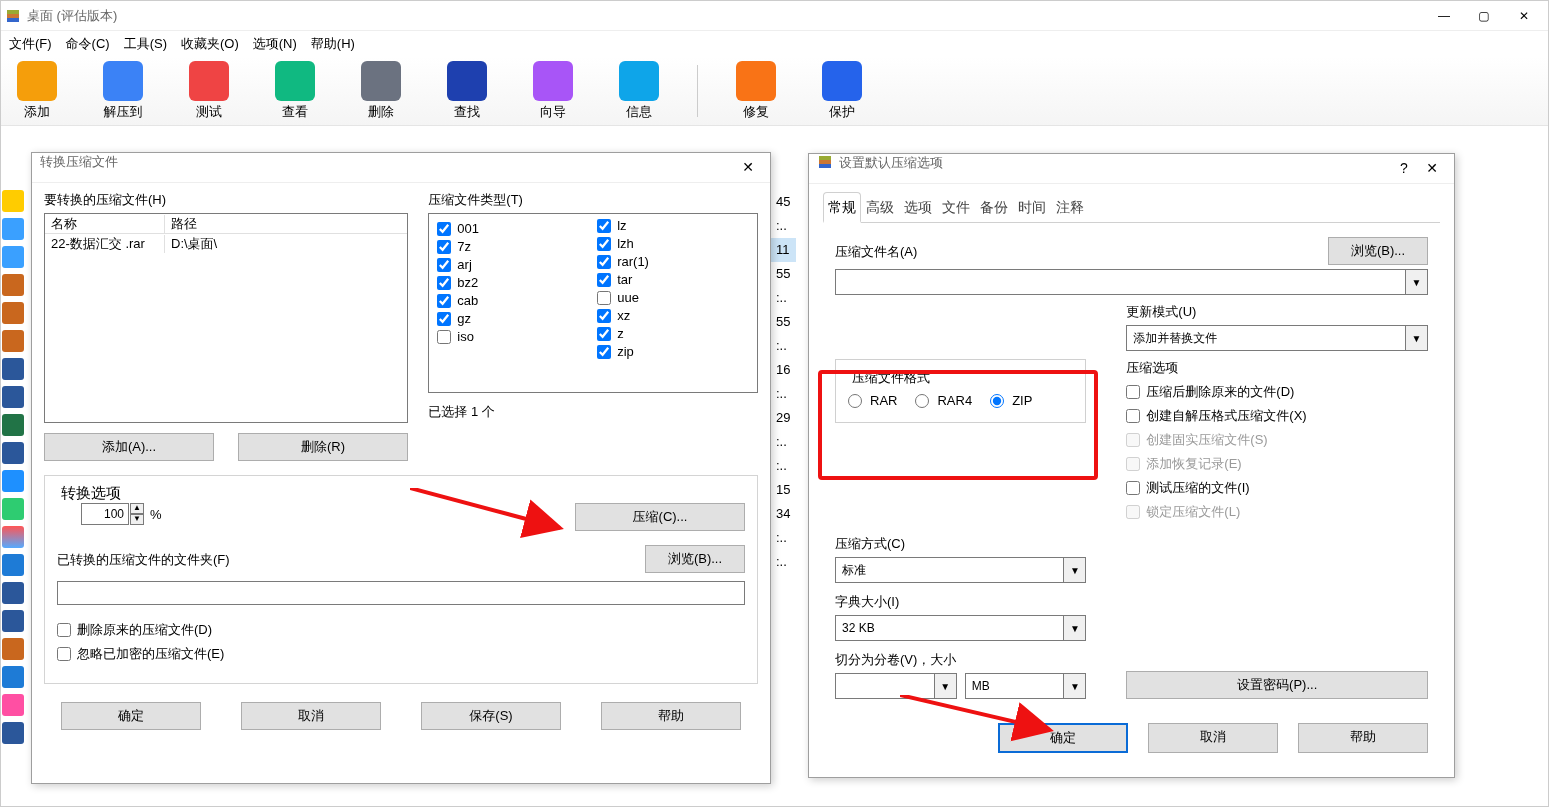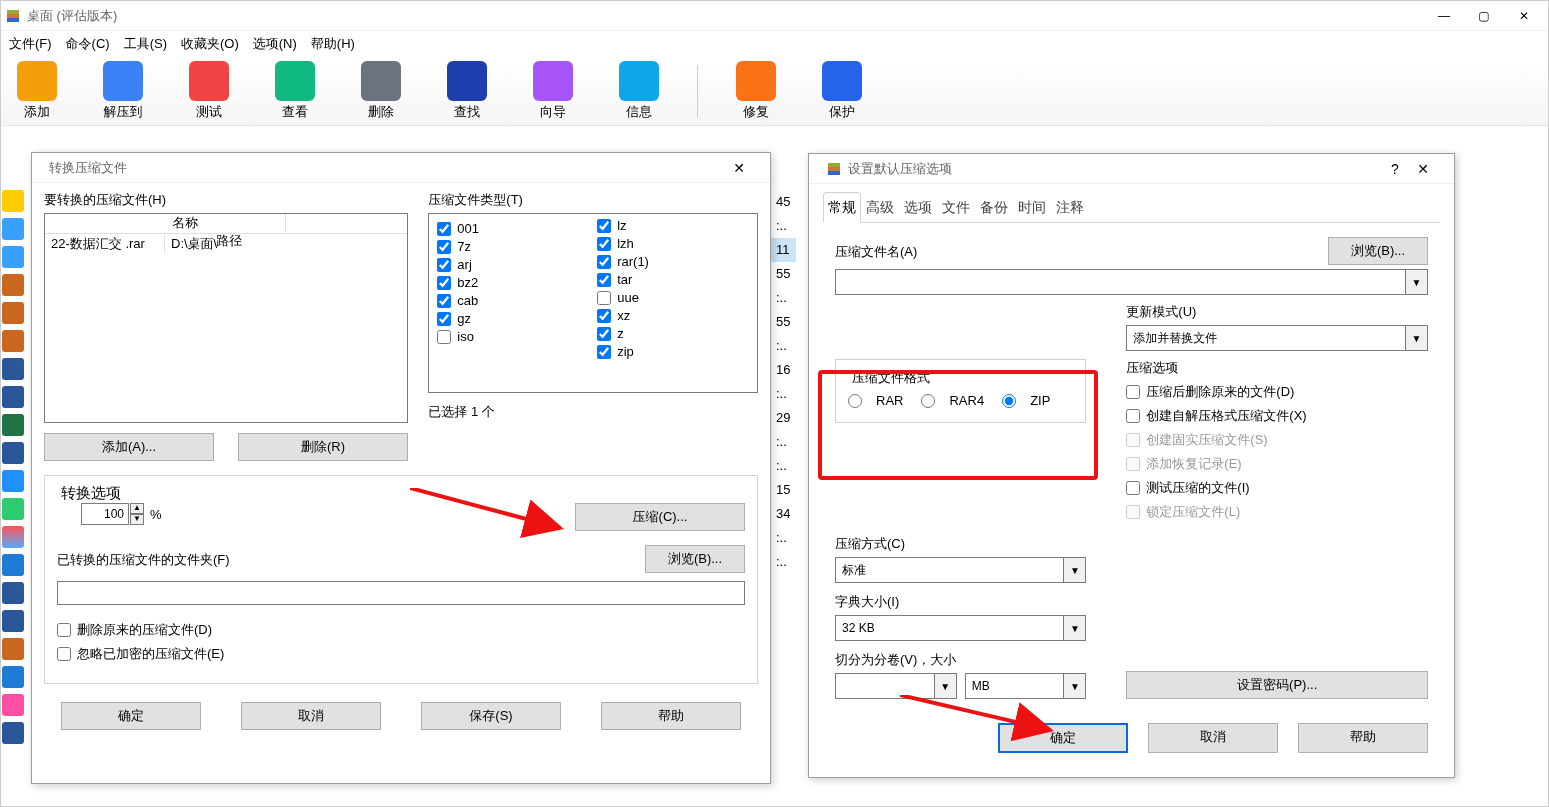--- a/index.html
+++ b/index.html
@@ -18,33 +18,33 @@
 .toolbar .sep { width: 1px; background: #ccc; margin: 4px 0; }
 
 .sidebar-icons { position: absolute; left: 0; top: 188px; width: 28px; display: flex; flex-direction: column; gap: 6px; padding-top: 2px; }
 .sidebar-icons .dock { width: 22px; height: 22px; border-radius: 3px; margin-left: 2px; }
 
 .bg-filelist { position: absolute; left: 770px; top: 190px; font-size: 13px; color: #000; line-height: 22px; }
 .bg-filelist div { padding: 1px 6px; }
 .bg-filelist .sel { background: #cce4f7; }
 
 .dialog { position: absolute; background: #fff; border: 1px solid #9e9e9e; box-shadow: 2px 2px 8px rgba(0,0,0,.2); }
-.dlg-title { height: 30px; display: flex; align-items: center; padding: 0 17px; background: #fff; border-bottom: 1px solid #eee; font-size: 13px; color: #666; }
+.dlg-title { height: 30px; display: flex; padding: 0 8px; background: #fff; border-bottom: 1px solid #eee; font-size: 13px; color: #666; }
 .dlg-title .spacer { flex: 1; }
 .dlg-close, .dlg-help { width: 28px; height: 28px; display: flex; align-items: center; justify-content: center; font-size: 14px; color: #000; }
 
 .convert-dlg { left: 31px; top: 152px; width: 740px; height: 632px; }
 .convert-body { padding: 8px 12px; font-size: 13px; }
 .cv-row1 { display: flex; gap: 20px; }
 .cv-left { flex: 1.05; }
 .cv-right { flex: .95; }
 .cv-label { margin-bottom: 4px; }
 .listbox { border: 1px solid #7a7a7a; height: 210px; background: #fff; font-size: 13px; }
 .listbox .cols { display: flex; height: 20px; align-items: center; }
-.listbox .th { border-bottom: 1px solid #e0e0e0; flex-direction: column; }
+.listbox .th { border-bottom: 1px solid #e0e0e0; }
 .listbox .c0 { width: 120px; padding-left: 6px; border-right: 1px solid #e0e0e0; }
 .listbox .c1 { flex: 1; padding-left: 6px; }
 .fileset { border: 1px solid #7a7a7a; height: 180px; padding: 4px 8px; columns: 2; column-gap: 8px; }
 .fileset label { display: flex; align-items: center; gap: 6px; font-size: 13px; margin: 3px 0; break-inside: avoid; }
 .fileset input[type=checkbox] { width: 14px; height: 14px; }
 .btn { background: #e1e1e1; border: 1px solid #adadad; padding: 4px 12px; font-size: 13px; min-width: 90px; text-align: center; }
 .btn-wide { min-width: 170px; }
 .cv-btnrow { display: flex; gap: 24px; margin-top: 10px; }
 .cv-selcount { text-align: left; margin-top: 10px; }
 .fieldset { border: 1px solid #d4d4d4; padding: 10px 12px 14px; margin-top: 14px; }
@@ -68,21 +68,21 @@
 .tab-sep { height: 1px; background: #d0d0d0; margin: 0 14px; margin-top: -1px; }
 .def-body { padding: 14px 26px; font-size: 13px; display: grid; grid-template-columns: 1fr 1.2fr; column-gap: 40px; row-gap: 8px; }
 .full { grid-column: 1 / span 2; }
 .lbl { margin-bottom: 4px; }
 .combo { display: flex; }
 .combo input, .combo .display { flex: 1; height: 26px; border: 1px solid #7a7a7a; padding: 0 6px; font-size: 12px; background: #fff; display: flex; align-items: center; }
 .combo .dd { width: 22px; height: 26px; border: 1px solid #7a7a7a; border-left: none; background: #f0f0f0; display: flex; align-items: center; justify-content: center; font-size: 10px; }
 .format-box { border: 1px solid #d0d0d0; padding: 10px 12px 14px; }
 .format-box .legend { margin-top: -18px; background: #fff; display: inline-block; padding: 0 4px; }
 .radio-row { display: flex; gap: 18px; margin-top: 6px; }
-.radio-row label { display: flex; align-items: center; gap: 14px; }
+.radio-row label { display: flex; align-items: center; gap: 8px; }
 .radio-row input[type=radio] { width: 14px; height: 14px; }
 .highlight { position: absolute; border: 4px solid #e11; border-radius: 4px; pointer-events: none; }
 .opt-col label { display: flex; align-items: center; gap: 6px; margin: 6px 0; }
 .opt-col input[type=checkbox] { width: 14px; height: 14px; }
 .opt-col .disabled { color: #9a9a9a; }
 .split-row { display: flex; gap: 8px; }
 .split-row .combo { flex: 1; }
 .unit { width: 62px; }
 .pwd-btn { grid-column: 2; }
 .def-footer { display: flex; gap: 20px; justify-content: flex-end; padding: 10px 26px; }

